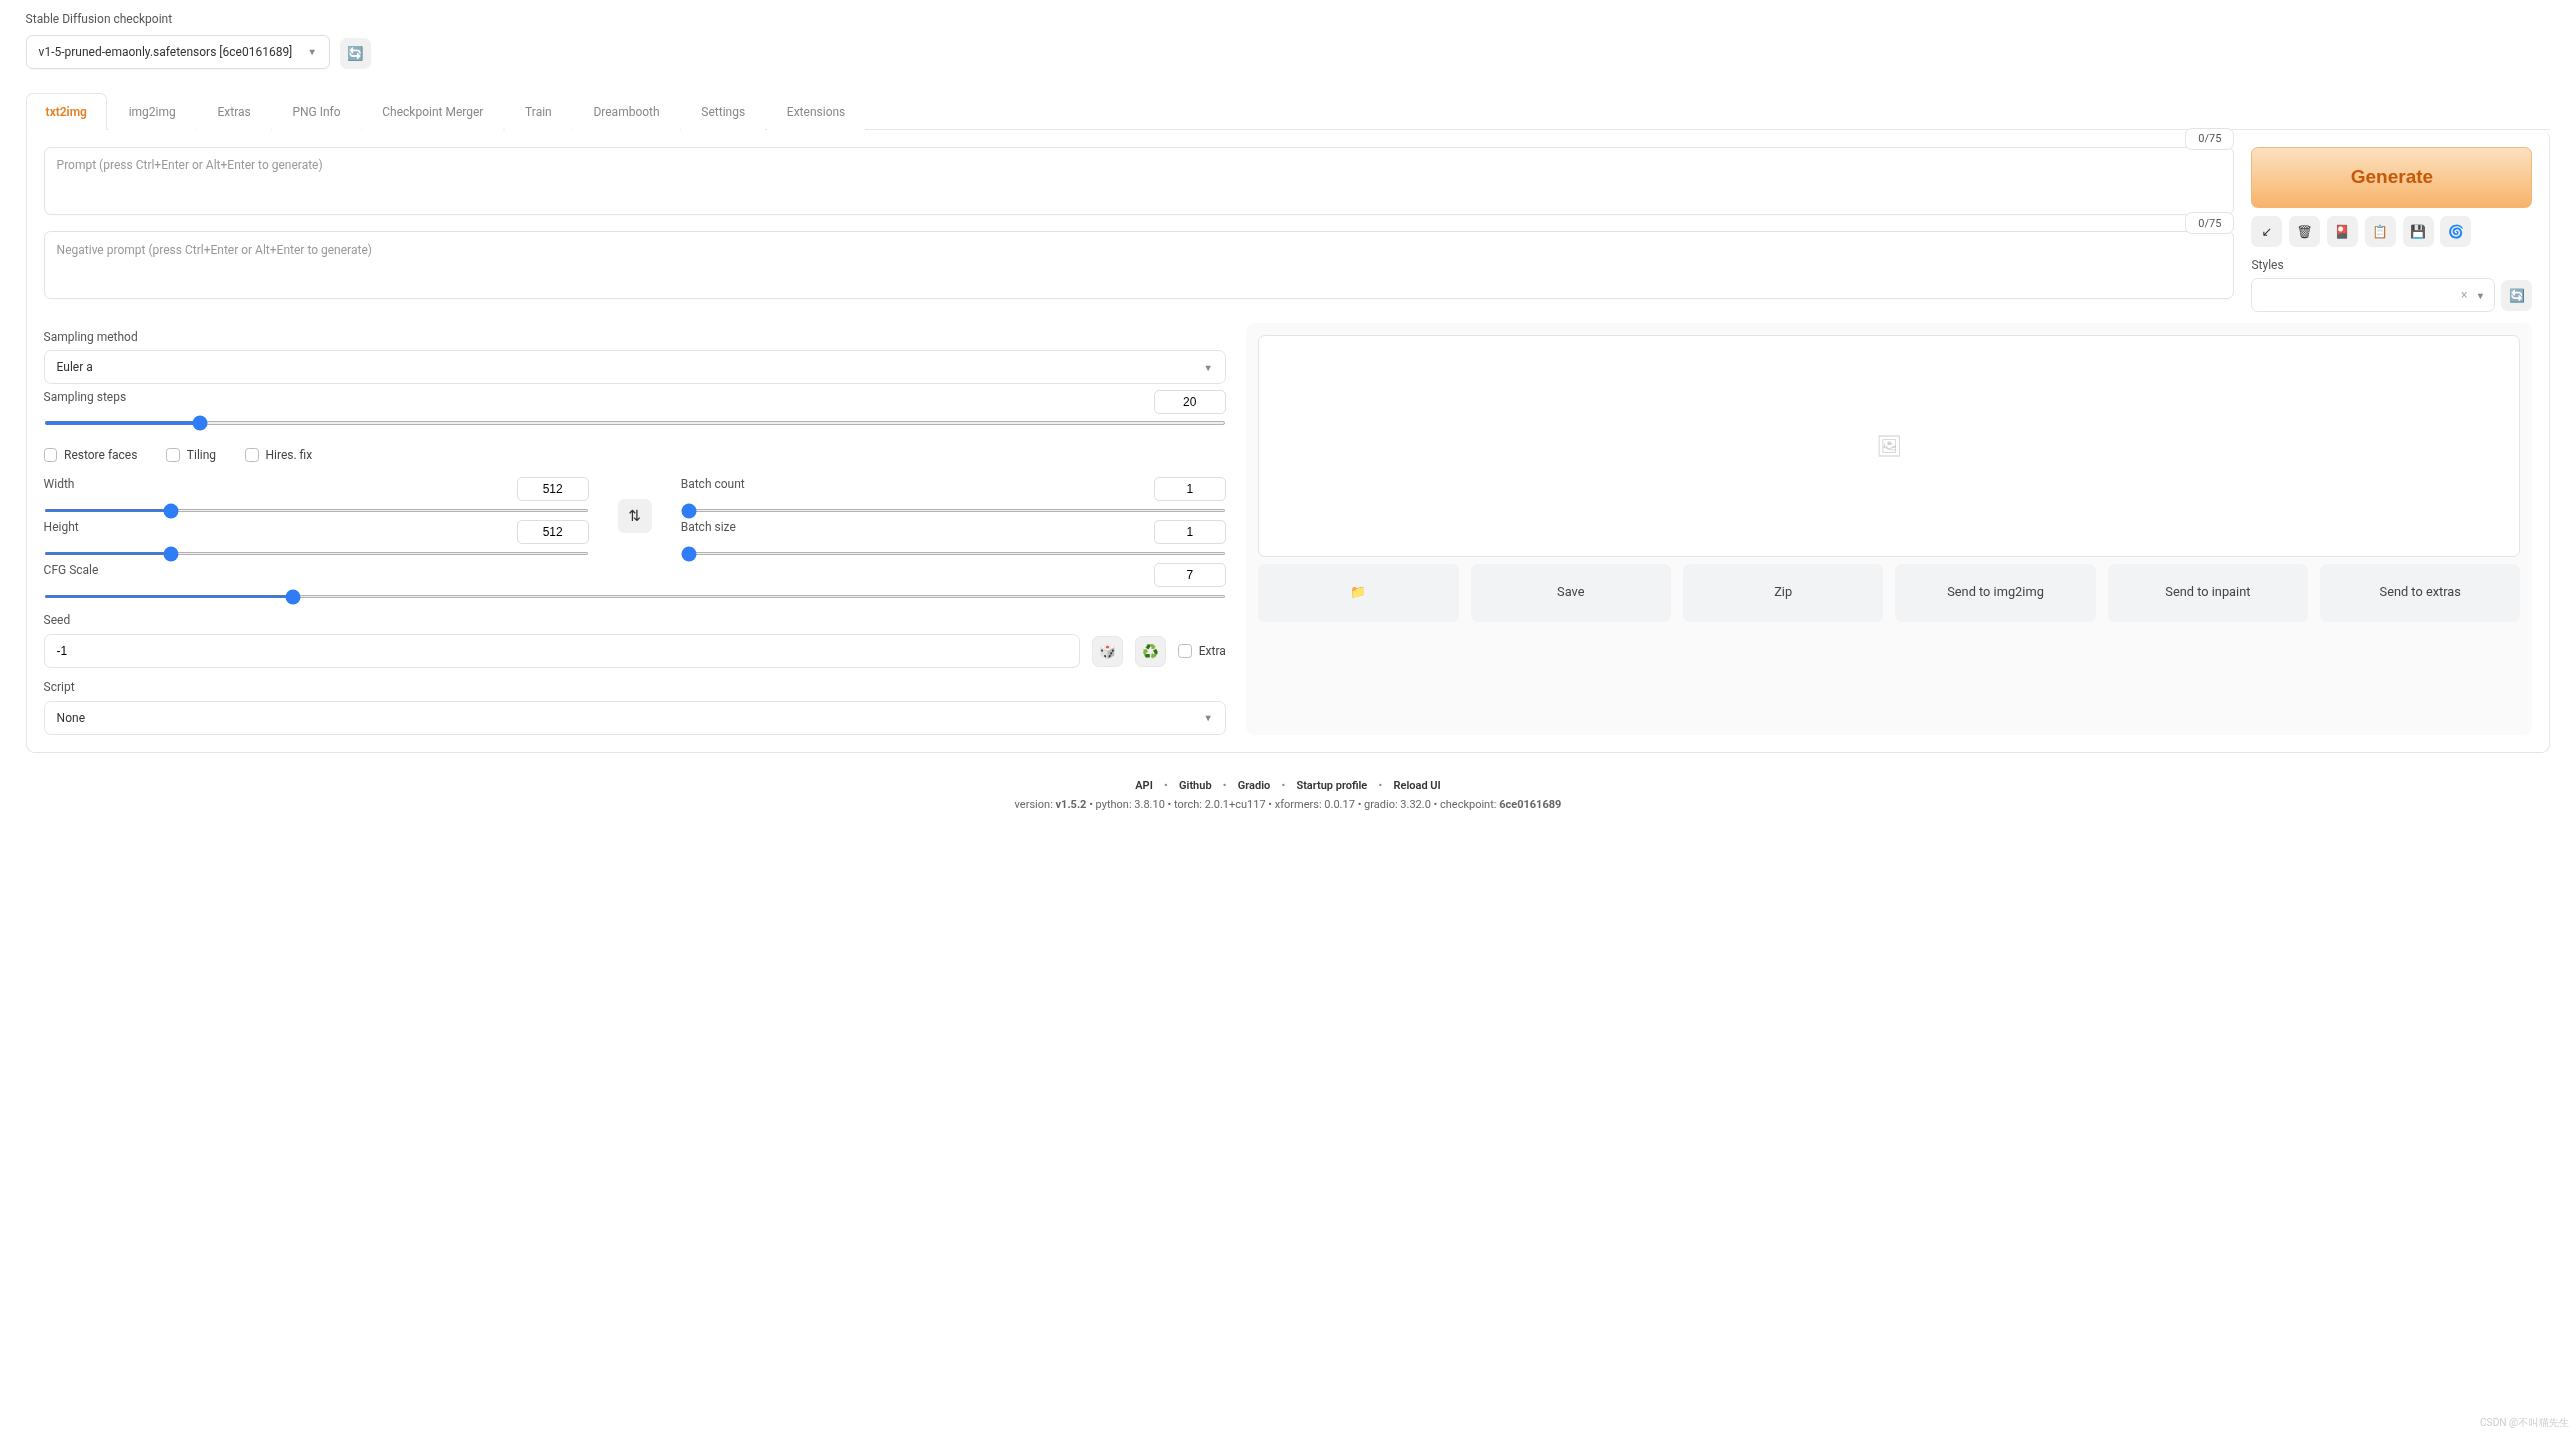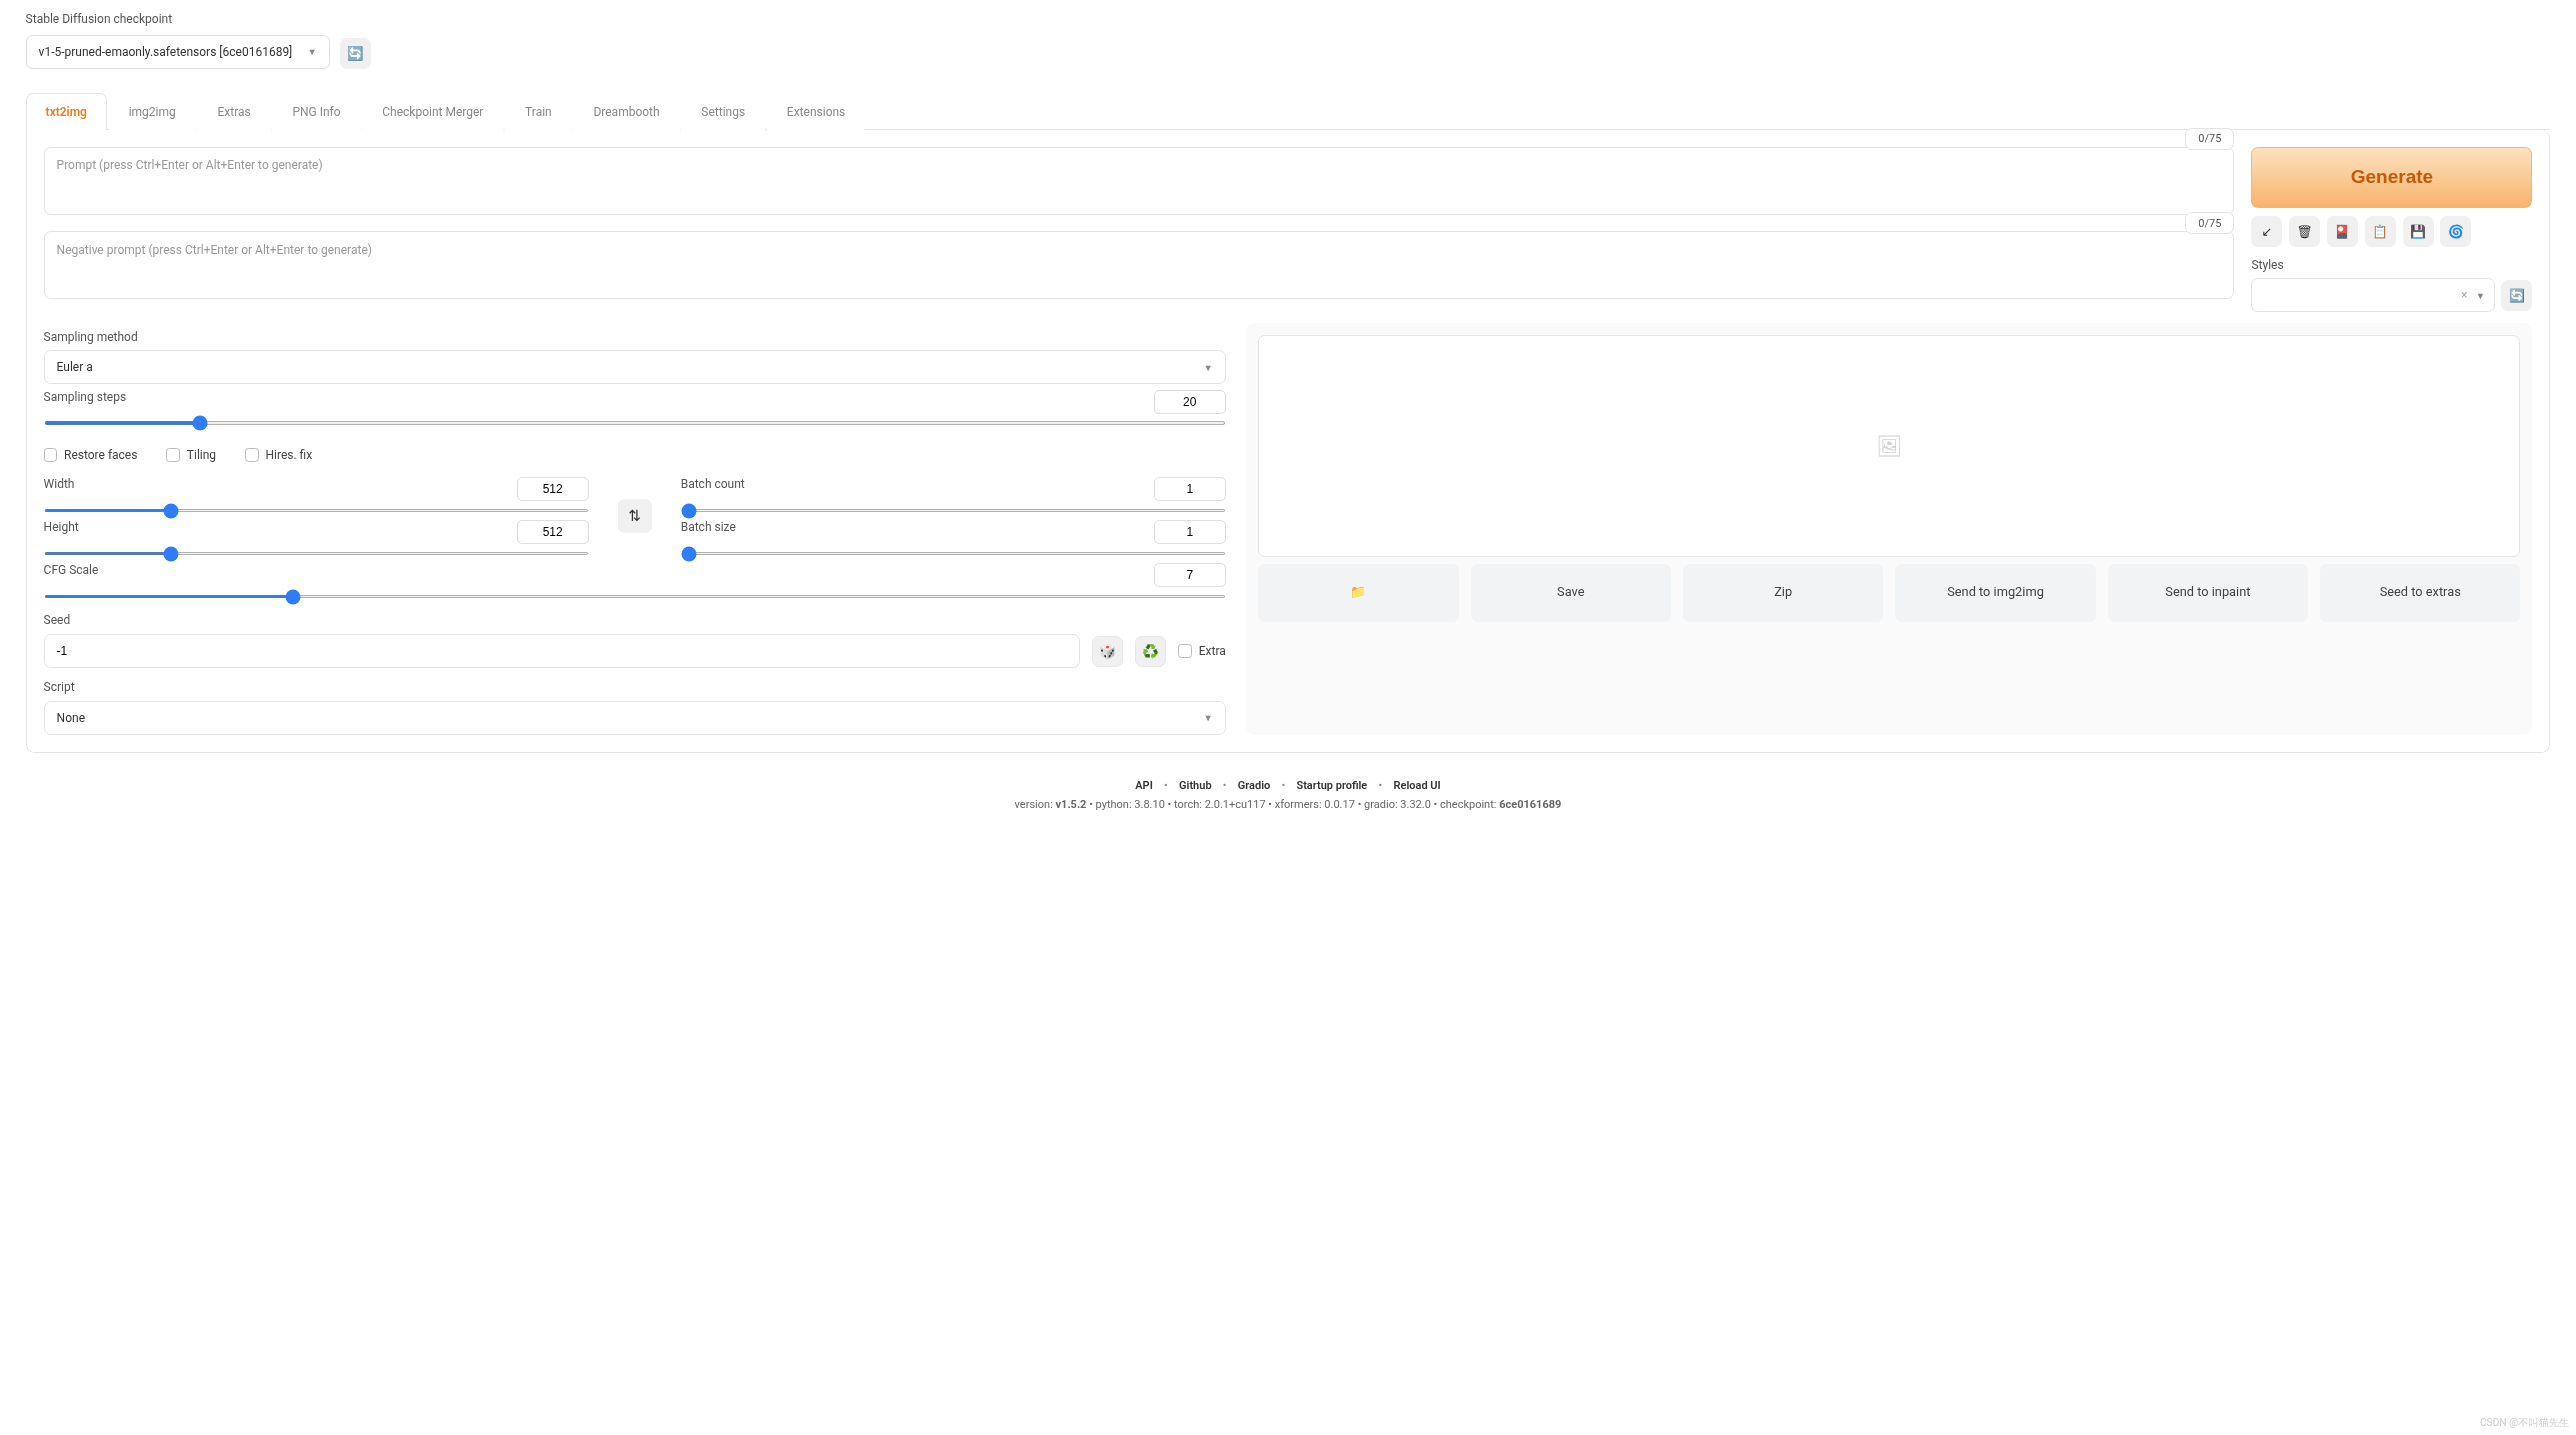--- a/index.html
+++ b/index.html
@@ -243,21 +243,21 @@
     <span>🖼</span>
   </div>
   <div class="output-btns right-lower">
     <div class="out-btn">
             <span>📁</span>
           </div>
     <div class="out-btn">Save</div>
     <div class="out-btn">Zip</div>
     <div class="out-btn">Send to img2img</div>
     <div class="out-btn">Send to inpaint</div>
-    <div class="out-btn">Seed to extras</div>
+    <div class="out-btn">Send to extras</div>
   </div>
 </div>
 </div>
 </div>
 
 <div class="footer">
   <a>API</a>
   <span class="sep">•</span>
   <a>Github</a>
   <span class="sep">•</span>

